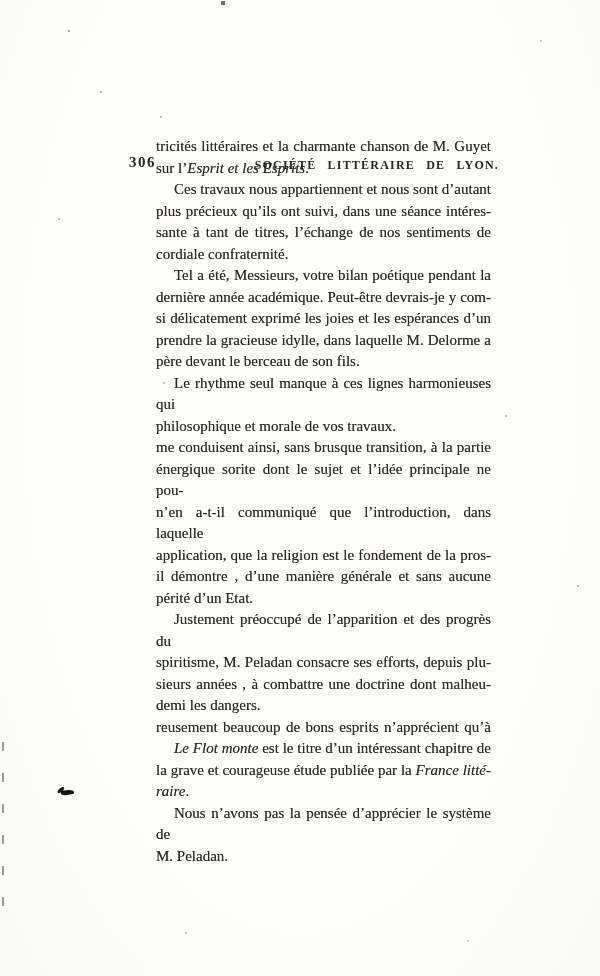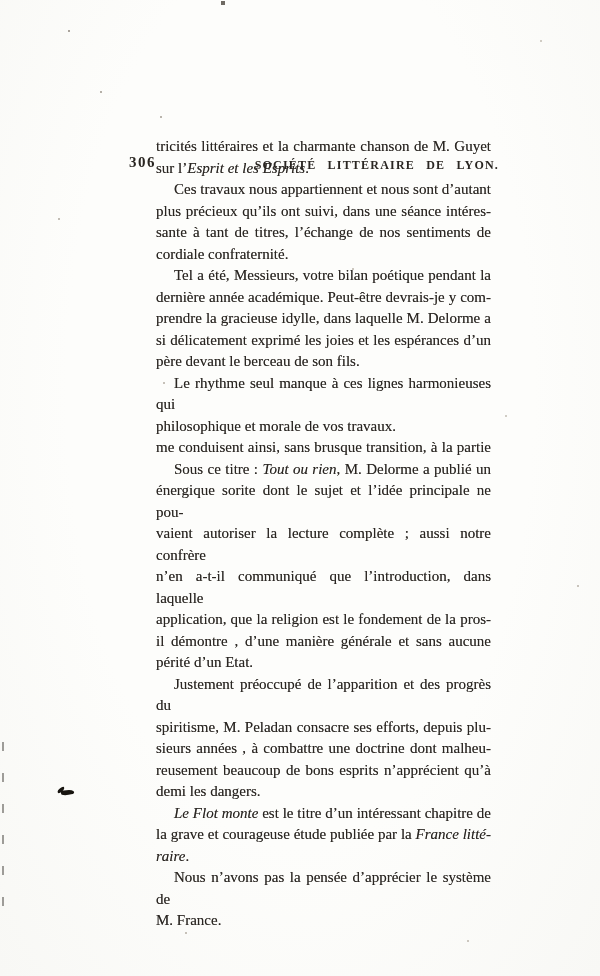--- a/index.html
+++ b/index.html
@@ -145,48 +145,46 @@
       </div>
       <div class="para">
         <div class="line indent"><span>Ces travaux nous appartiennent et nous sont d’autant</span></div>
         <div class="line"><span>plus précieux qu’ils ont suivi, dans une séance intéres-</span></div>
         <div class="line"><span>sante à tant de titres, l’échange de nos sentiments de</span></div>
         <div class="line last"><span>cordiale confraternité.</span></div>
       </div>
       <div class="para">
         <div class="line indent"><span>Tel a été, Messieurs, votre bilan poétique pendant la</span></div>
         <div class="line"><span>dernière année académique. Peut-être devrais-je y com-</span></div>
+        <div class="line"><span>si délicatement exprimé les joies et les espérances d’un</span></div>
         <div class="line"><span>prendre la gracieuse idylle, dans laquelle M. Delorme a</span></div>
-        <div class="line"><span>si délicatement exprimé les joies et les espérances d’un</span></div>
         <div class="line last"><span>père devant le berceau de son fils.</span></div>
       </div>
       <div class="para">
         <div class="line indent"><span>Le rhythme seul manque à ces lignes harmonieuses qui</span></div>
         <div class="line last"><span>philosophique et morale de vos travaux.</span></div>
         <div class="line"><span>me conduisent ainsi, sans brusque transition, à la partie</span></div>
       </div>
       <div class="para">
-        <div class="line indent"><span>Sous ce titre : </span><i>Tout ou rien</i><span>, M. Delorme a publié un</span></div>
         <div class="line"><span>énergique sorite dont le sujet et l’idée principale ne pou-</span></div>
-        <div class="line"><span>vaient autoriser la lecture complète ; aussi notre confrère</span></div>
         <div class="line"><span>n’en a-t-il communiqué que l’introduction, dans laquelle</span></div>
         <div class="line"><span>application, que la religion est le fondement de la pros-</span></div>
         <div class="line"><span>il démontre , d’une manière générale et sans aucune</span></div>
         <div class="line last"><span>périté d’un Etat.</span></div>
       </div>
       <div class="para">
         <div class="line indent"><span>Justement préoccupé de l’apparition et des progrès du</span></div>
         <div class="line"><span>spiritisme, M. Peladan consacre ses efforts, depuis plu-</span></div>
         <div class="line"><span>sieurs années , à combattre une doctrine dont malheu-</span></div>
+        <div class="line last"><span>demi les dangers.</span></div>
         <div class="line"><span>reusement beaucoup de bons esprits n’apprécient qu’à</span></div>
-        <div class="line last"><span>demi les dangers.</span></div>
       </div>
       <div class="para">
         <div class="line indent"><i>Le Flot monte</i><span> est le titre d’un intéressant chapitre de</span></div>
         <div class="line"><span>la grave et courageuse étude publiée par la </span><i>France litté-</i></div>
         <div class="line last"><i>raire</i><span>.</span></div>
       </div>
       <div class="para">
         <div class="line indent"><span>Nous n’avons pas la pensée d’apprécier le système de</span></div>
-        <div class="line last"><span>M. France.</span></div>
+        <div class="line last"><span>M. Peladan.</span></div>
       </div>
     </div>
 </div>
 
 </body></html>

